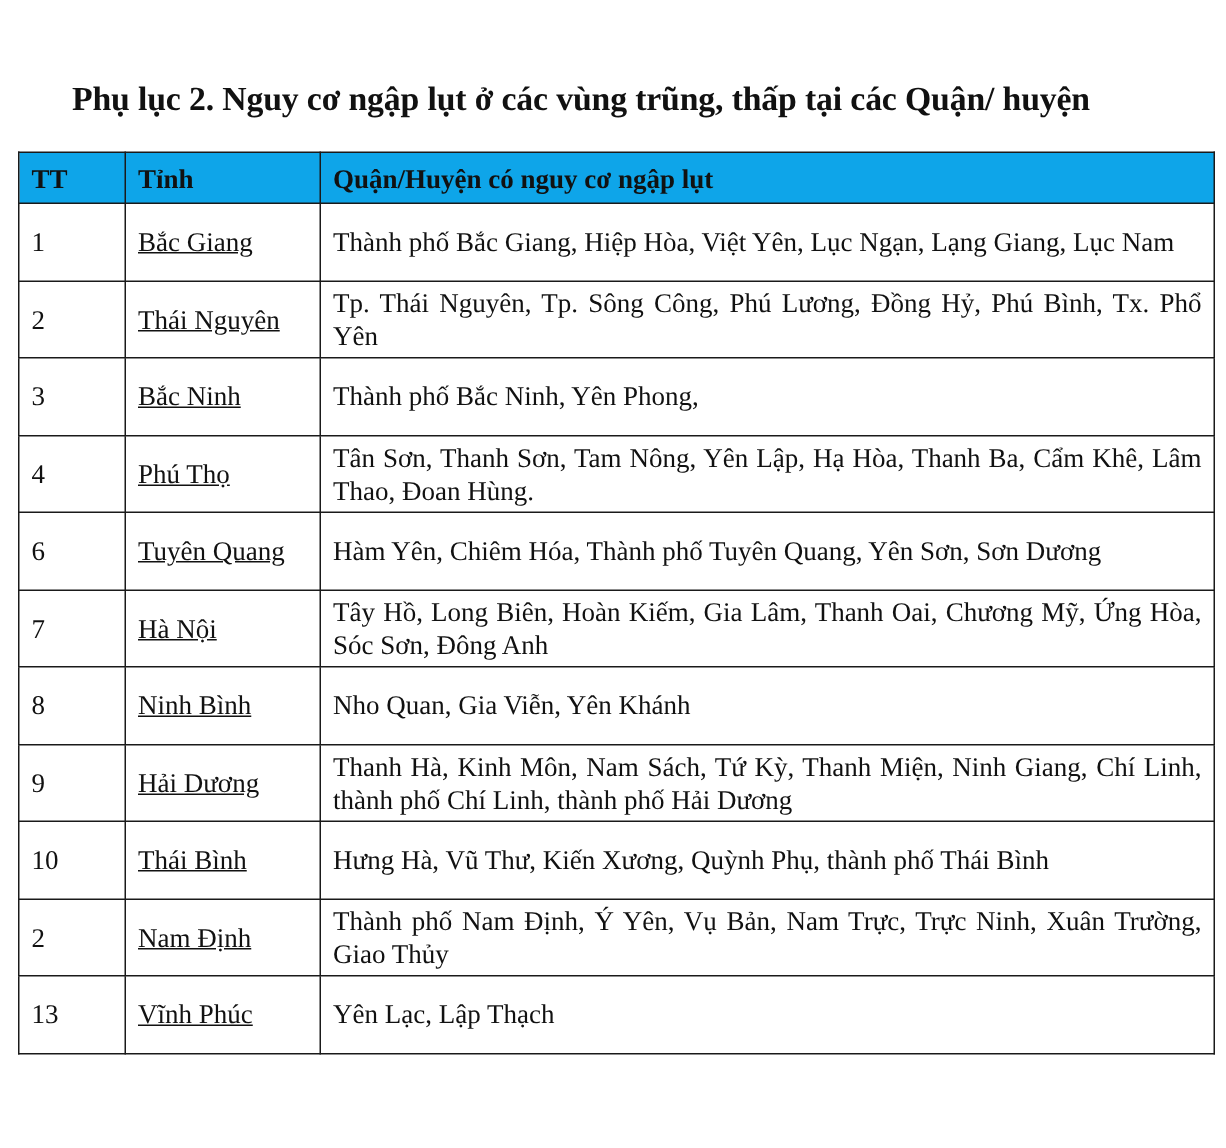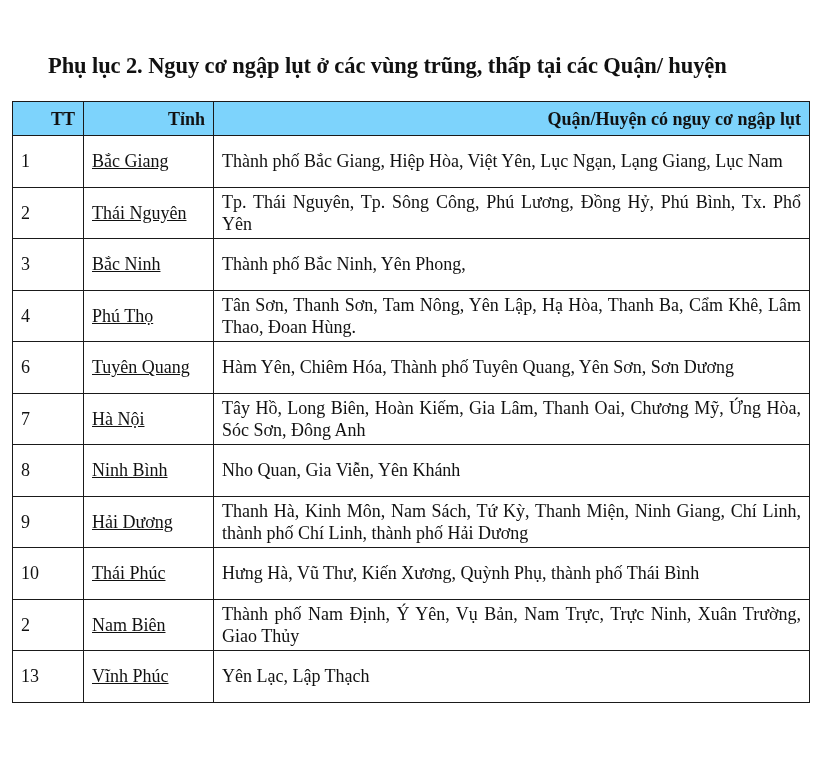--- a/index.html
+++ b/index.html
@@ -13,21 +13,21 @@
   }
   table.grid {
     position: absolute; left: 12px; top: 101px; width: 797px;
     border-collapse: collapse; table-layout: fixed;
   }
   table.grid th, table.grid td {
     border: 1.5px solid #1a1a1a; font-size: 18px; line-height: 22px;
     vertical-align: middle; padding: 0 8px;
   }
   table.grid th {
-    background: #7dd3fc; font-weight: bold; height: 33px; text-align: right; margin-top: 32px;
+    background: #0ea5e9; font-weight: bold; height: 33px; text-align: left; margin-top: 32px;
   }
   table.grid td { height: 50.5px; }
   col.c-tt { width: 71px; }
   col.c-tinh { width: 130px; }
   col.c-list { width: 596px; }
   td.tt { padding-left: 9px; }
   td.tinh { padding-left: 9px; white-space: nowrap; text-decoration: underline; }
   td.list { text-align: justify; padding-left: 9px; padding-right: 7px; }
 </style>
 </head>
@@ -84,26 +84,26 @@
       <td class="tinh">Ninh Bình</td>
       <td class="list">Nho Quan, Gia Viễn, Yên Khánh</td>
     </tr>
     <tr>
       <td class="tt">9</td>
       <td class="tinh">Hải Dương</td>
       <td class="list">Thanh Hà, Kinh Môn, Nam Sách, Tứ Kỳ, Thanh Miện, Ninh Giang, Chí Linh, thành phố Chí Linh, thành phố Hải Dương</td>
     </tr>
     <tr>
       <td class="tt">10</td>
-      <td class="tinh">Thái Phúc</td>
+      <td class="tinh">Thái Bình</td>
       <td class="list">Hưng Hà, Vũ Thư, Kiến Xương, Quỳnh Phụ, thành phố Thái Bình</td>
     </tr>
     <tr>
       <td class="tt">2</td>
-      <td class="tinh">Nam Biên</td>
+      <td class="tinh">Nam Định</td>
       <td class="list">Thành phố Nam Định, Ý Yên, Vụ Bản, Nam Trực, Trực Ninh, Xuân Trường, Giao Thủy</td>
     </tr>
     <tr>
       <td class="tt">13</td>
       <td class="tinh">Vĩnh Phúc</td>
       <td class="list">Yên Lạc, Lập Thạch</td>
     </tr>
   </tbody>
 </table>
 

